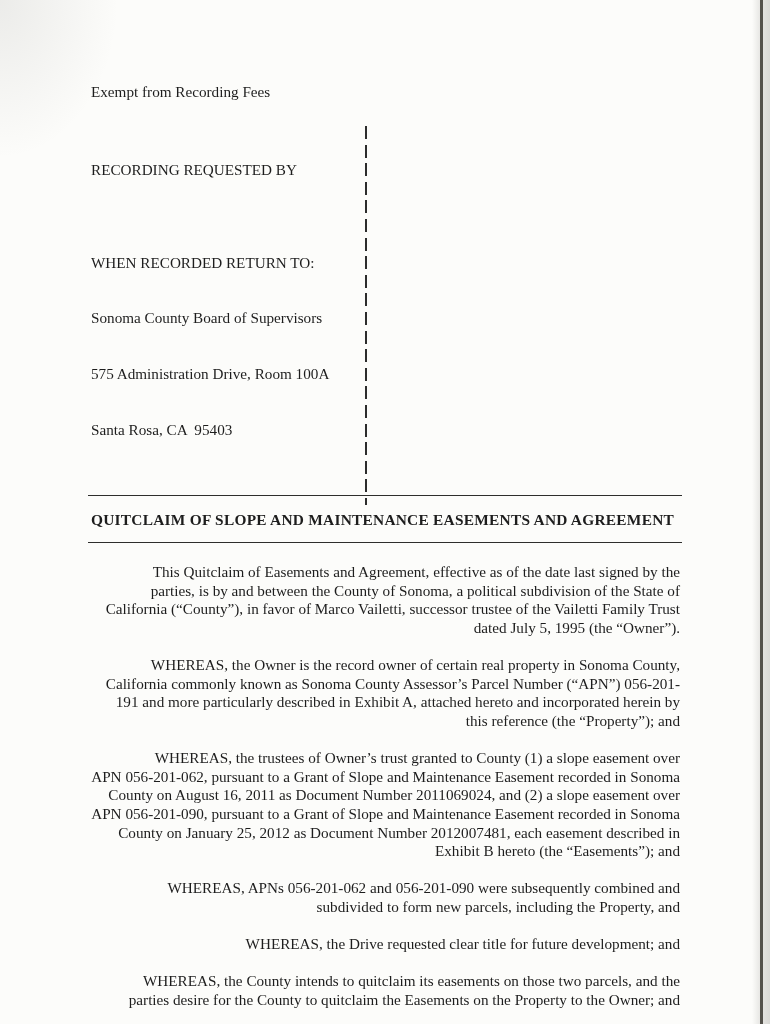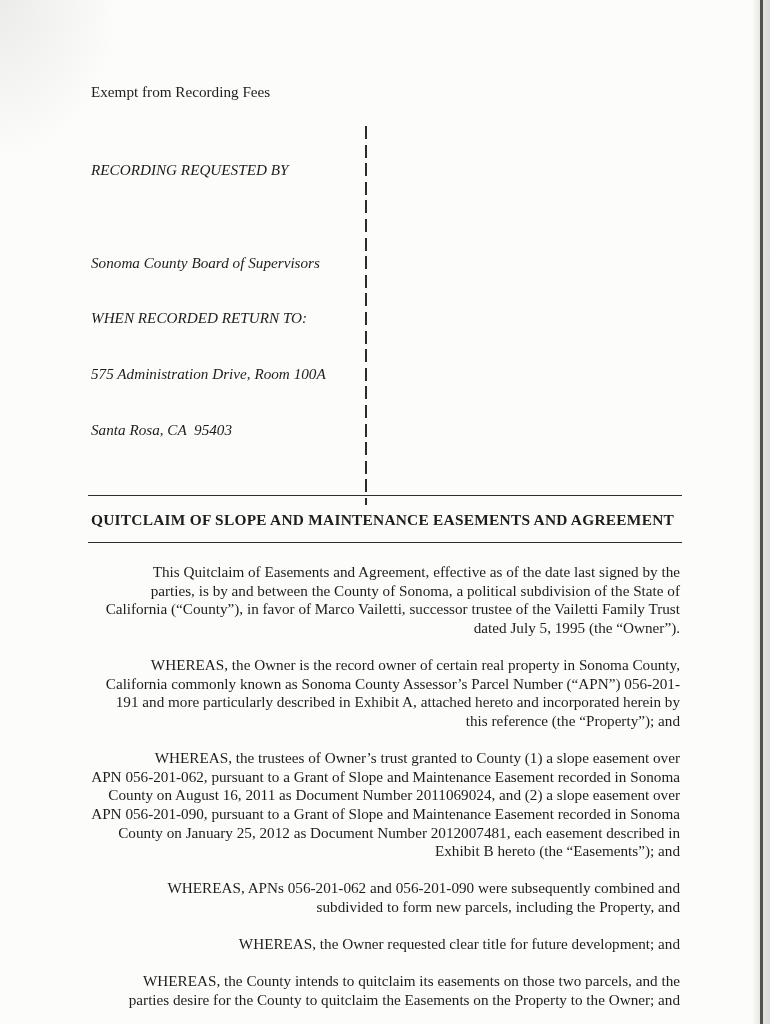--- a/index.html
+++ b/index.html
@@ -28,21 +28,21 @@
     position: absolute;
     left: 91px;
     top: 55px;
     width: 589px;
     font-size: 15.2px;
     line-height: 18.6px;
   }
   .exempt-block { margin-bottom: 22px; }
   .exempt-block div { white-space: pre-wrap; margin-top: 28px; }
   .rec-section { position: relative; }
-  .rec-left { white-space: pre-wrap; font-style: italic; }
+  .rec-left { white-space: pre-wrap; }
   .rec-requested { margin-bottom: 37px; }
   .rec-divider {
     position: absolute;
     left: 274px;
     top: 2px;
     bottom: -9px;
     width: 2px;
     background: repeating-linear-gradient(
       to bottom,
       #2c2c2c 0px, #2c2c2c 13px,
@@ -80,37 +80,37 @@
 
 <div class="content">
 
   <div class="exempt-block">
     <div>Exempt from Recording Fees</div>
   </div>
 
   <div class="rec-section">
     <div class="rec-left">
       <div class="rec-requested">RECORDING REQUESTED BY</div>
+      <div>WHEN RECORDED RETURN TO:</div>
       <div>Sonoma County Board of Supervisors</div>
-      <div>WHEN RECORDED RETURN TO:</div>
       <div>575 Administration Drive, Room 100A</div>
       <div>Santa Rosa, CA  95403</div>
     </div>
     <div class="rec-divider"></div>
     <div class="hr hr-header"></div>
   </div>
 
   <div class="title-section">
     <div class="doc-title">QUITCLAIM OF SLOPE AND MAINTENANCE EASEMENTS AND AGREEMENT</div>
     <div class="hr hr-title"></div>
   </div>
 
   <div class="body-text">
     <p>This Quitclaim of Easements and Agreement, effective as of the date last signed by the parties, is by and between the County of Sonoma, a political subdivision of the State of California (“County”), in favor of Marco Vailetti, successor trustee of the Vailetti Family Trust dated July 5, 1995 (the “Owner”).</p>
     <p>WHEREAS, the Owner is the record owner of certain real property in Sonoma County, California commonly known as Sonoma County Assessor’s Parcel Number (“APN”) 056-201-191 and more particularly described in Exhibit A, attached hereto and incorporated herein by this reference (the “Property”); and</p>
     <p>WHEREAS, the trustees of Owner’s trust granted to County (1) a slope easement over APN 056-201-062, pursuant to a Grant of Slope and Maintenance Easement recorded in Sonoma County on August 16, 2011 as Document Number 2011069024, and (2) a slope easement over APN 056-201-090, pursuant to a Grant of Slope and Maintenance Easement recorded in Sonoma County on January 25, 2012 as Document Number 2012007481, each easement described in Exhibit B hereto (the “Easements”); and</p>
     <p>WHEREAS, APNs 056-201-062 and 056-201-090 were subsequently combined and subdivided to form new parcels, including the Property, and</p>
-    <p>WHEREAS, the Owner requested clear title for future development; and</p>
+    <p>WHEREAS, the Drive requested clear title for future development; and</p>
     <p>WHEREAS, the County intends to quitclaim its easements on those two parcels, and the parties desire for the County to quitclaim the Easements on the Property to the Owner; and</p>
 
   </div>
 
 </div>
 
 </body></html>

